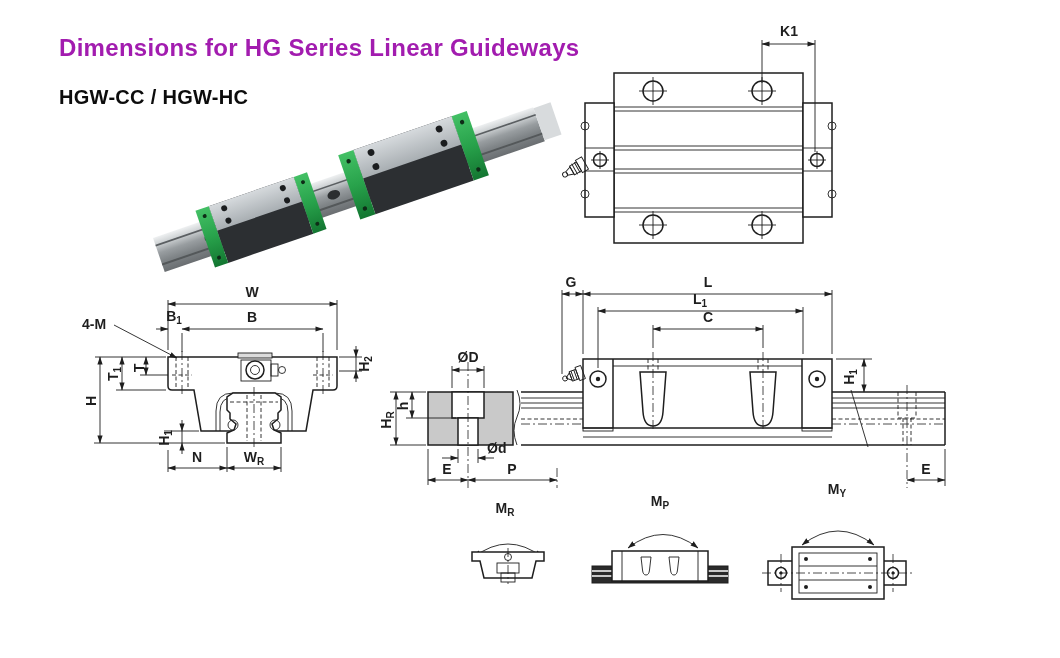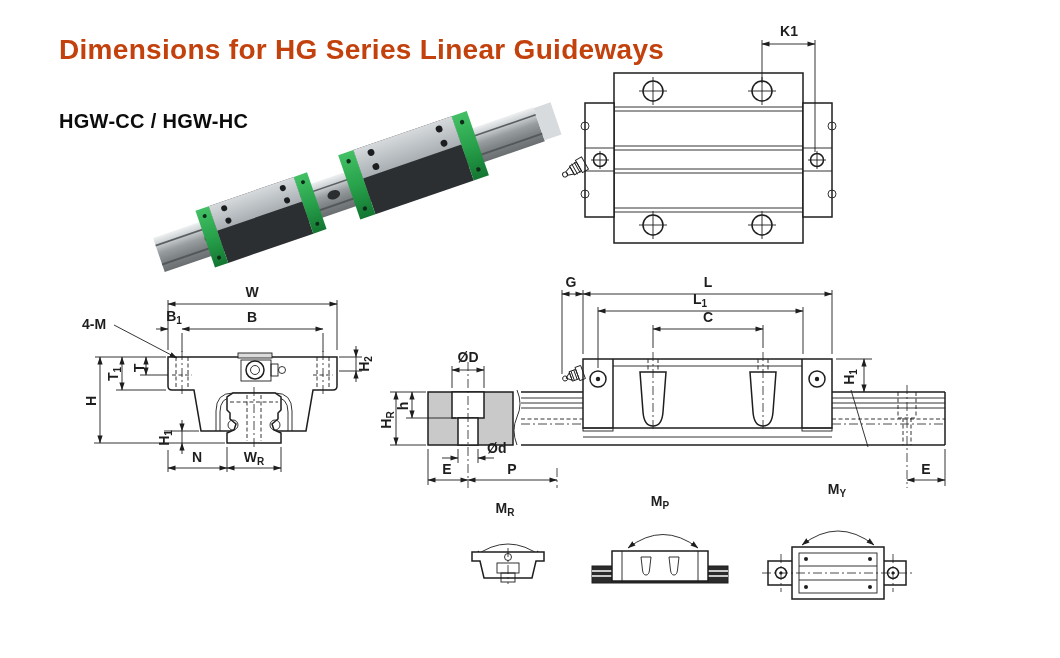--- a/index.html
+++ b/index.html
@@ -1,26 +1,26 @@
 <!DOCTYPE html>
 <html><head>
 <meta charset="utf-8">
 <style>
   html,body{margin:0;padding:0;}
   body{
     width:1060px;height:658px;position:relative;overflow:hidden;
     background:#ffffff;font-family:"Liberation Sans",sans-serif;
   }
   .title{
-    position:absolute;left:59px;top:34px;font-size:28px;font-weight:bold;
-    color:#c2410c;letter-spacing:.3px;
+    position:absolute;left:59px;top:34px;font-size:24px;font-weight:bold;
+    color:#a21caf;letter-spacing:.3px;
   }
   .model{
     position:absolute;left:59px;top:86px;font-size:20px;font-weight:bold;
-    color:#0c0c0c;letter-spacing:.3px;margin-top:24px;
+    color:#0c0c0c;letter-spacing:.3px;
   }
   svg{position:absolute;left:0;top:0;}
   text.dim{font-size:14px;font-weight:bold;fill:#1e1e1e;font-family:"Liberation Sans",sans-serif;}
   tspan.sub{font-size:10px;font-weight:bold;}
   .ln{stroke:#1e1e1e;stroke-width:1.5;fill:none;}
   .lnw{stroke:#1e1e1e;stroke-width:1.5;fill:#ffffff;}
   .thin{stroke:#1e1e1e;stroke-width:.9;fill:none;}
   .dash{stroke:#1e1e1e;stroke-width:.9;fill:none;stroke-dasharray:4 2.5;}
   .cdot{stroke:#1e1e1e;stroke-width:.8;fill:none;stroke-dasharray:9 3 2 3;}
 </style>

